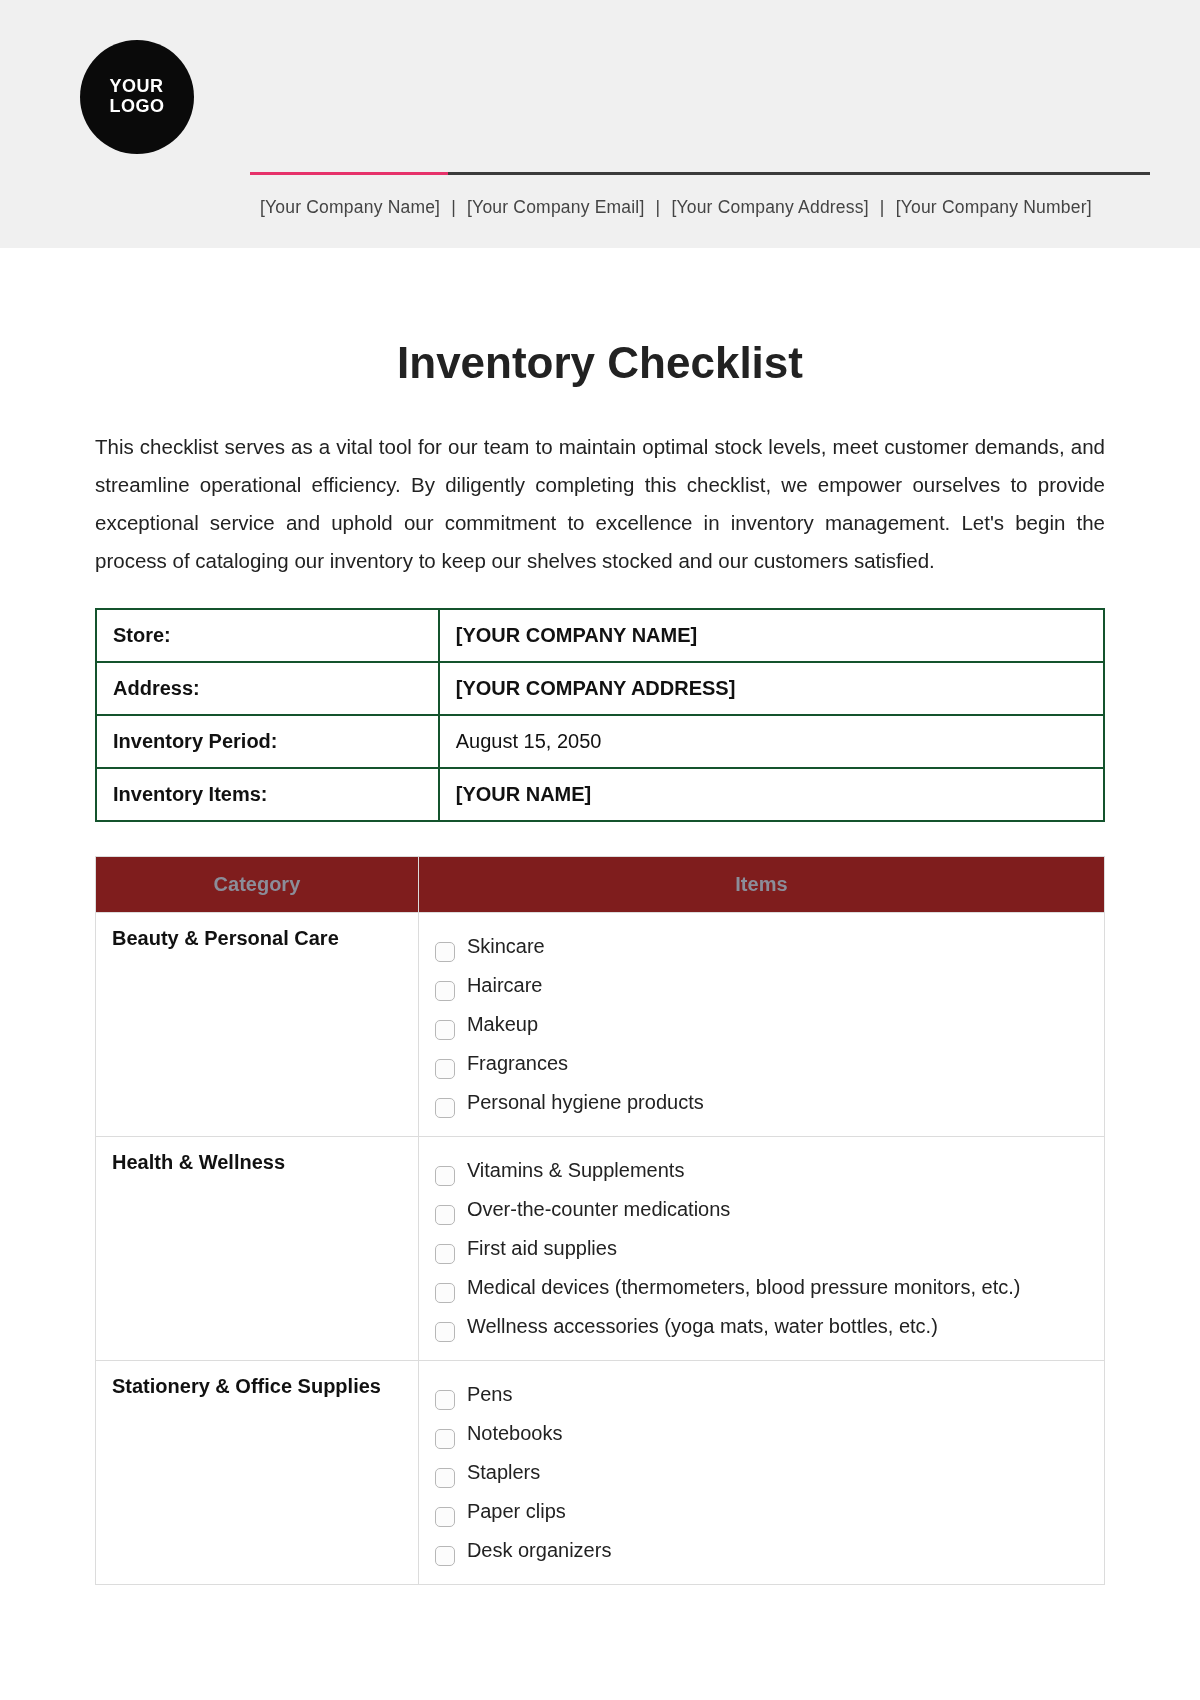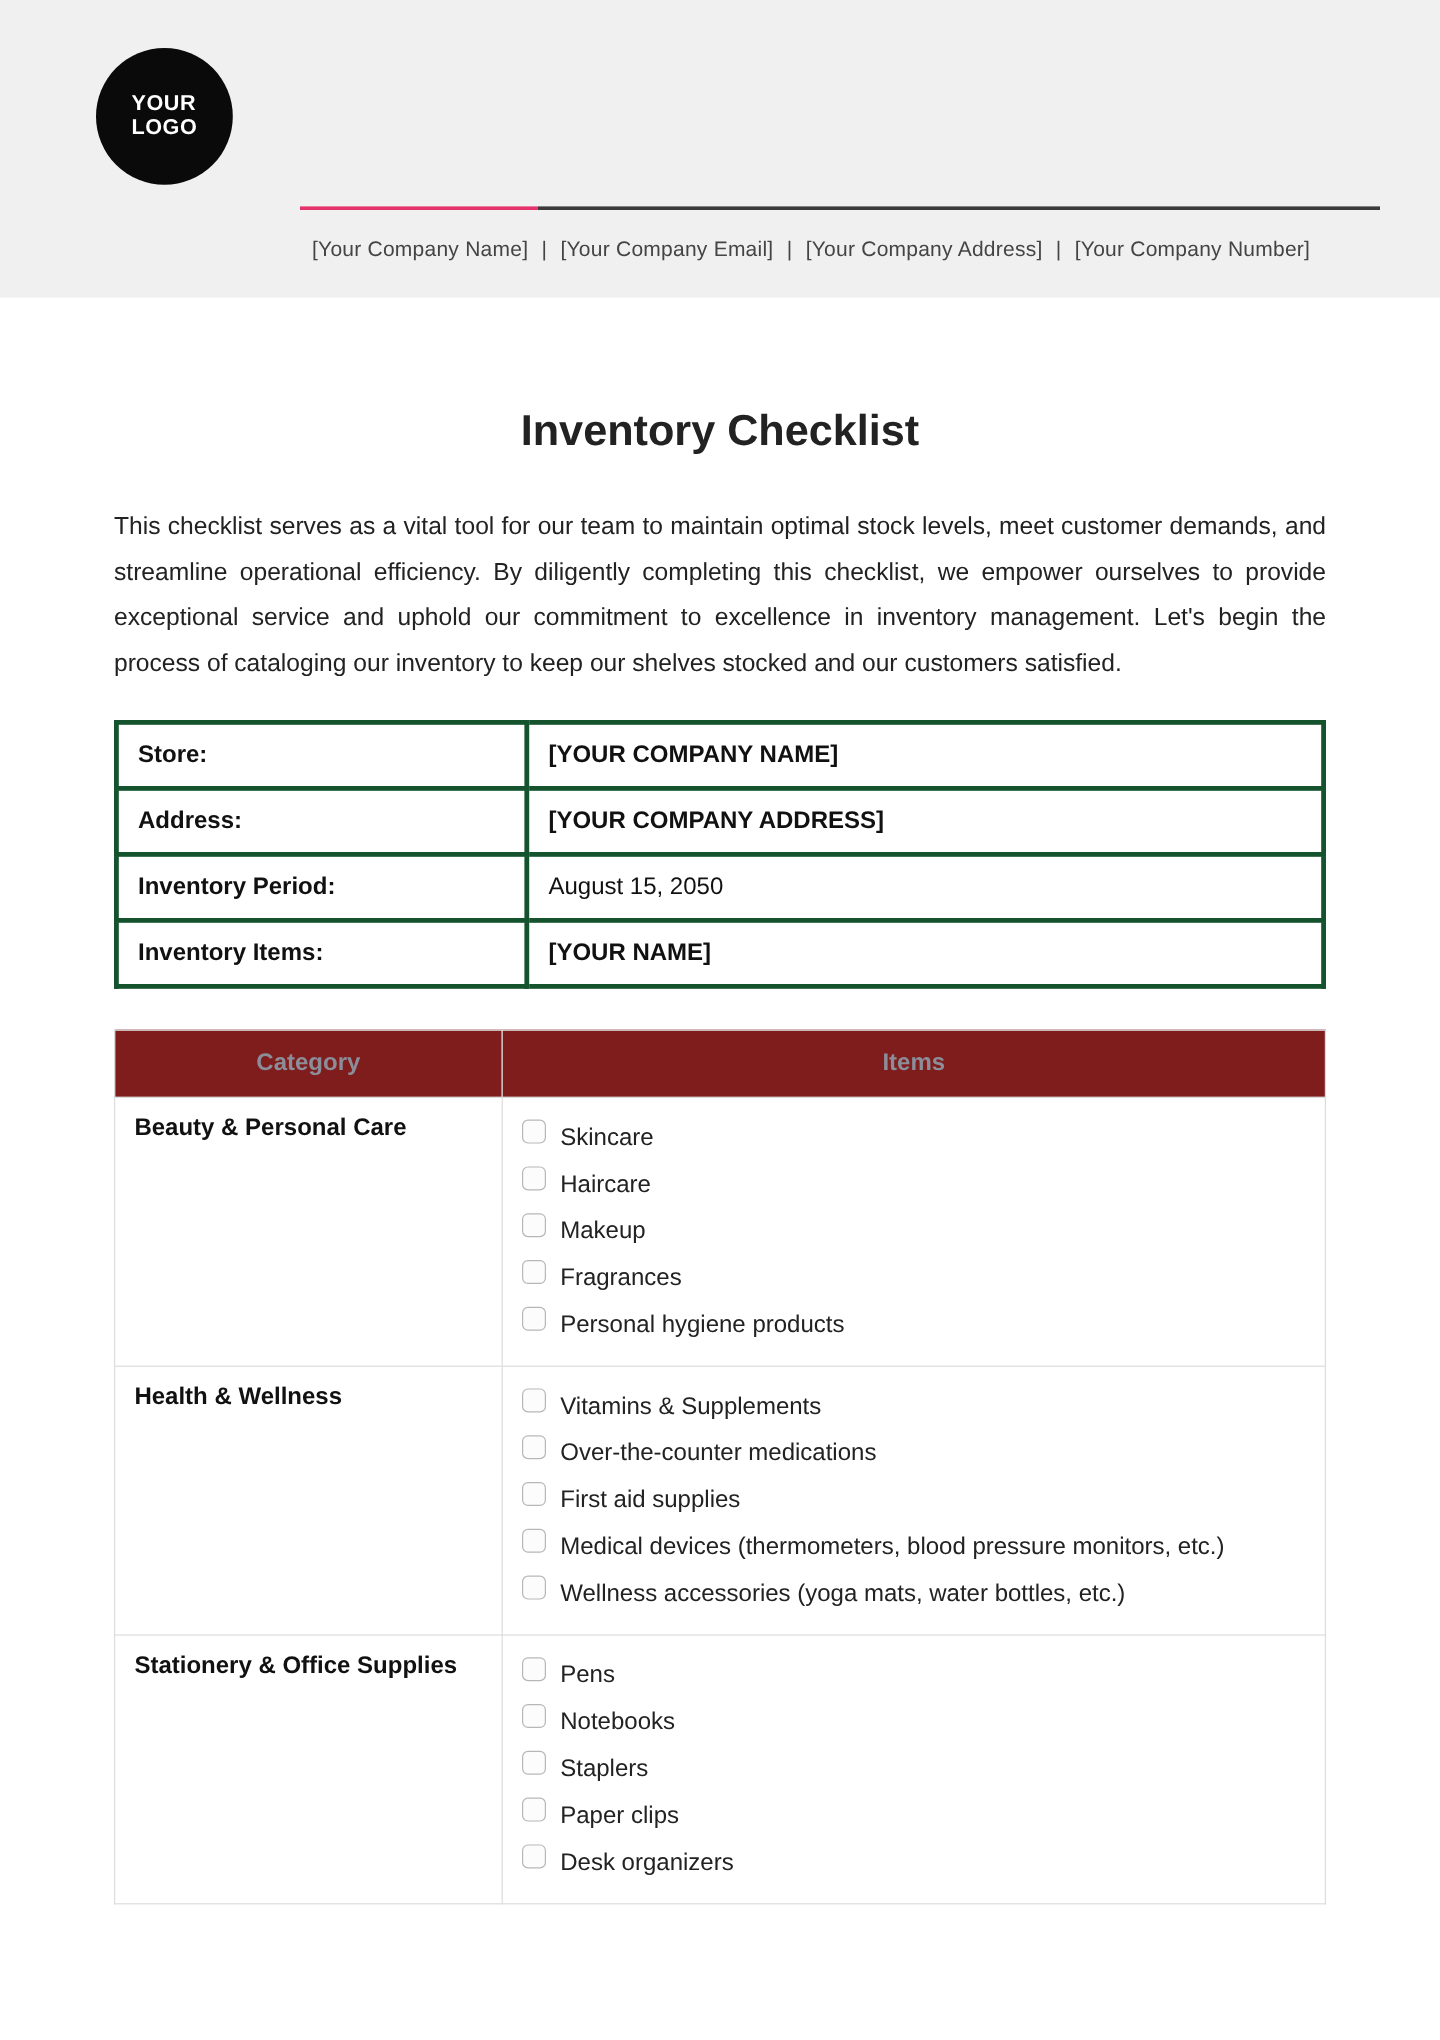--- a/index.html
+++ b/index.html
@@ -48,39 +48,39 @@
     font-size: 17.5px;
     color: #444;
     letter-spacing: 0.2px;
   }
   .company-line .sep { margin: 0 6px; color: #444; }
   .page {
     padding: 90px 95px 40px 95px;
   }
   .title {
     text-align: center;
-    font-size: 36px;
+    font-size: 44px;
     font-weight: 700;
     color: #222;
     margin-bottom: 40px;
   }
   .intro {
     font-size: 20.5px;
     line-height: 1.85;
     color: #222;
     text-align: justify;
     margin-bottom: 28px;
   }
   table.info {
     width: 100%;
     border-collapse: collapse;
     margin-bottom: 34px;
   }
   table.info td {
-    border: 4px solid #14532d;
+    border: 2px solid #14532d;
     padding: 14px 16px;
     font-size: 20px;
     vertical-align: middle;
   }
   table.info td.label {
     width: 34%;
     font-weight: 700;
     color: #111;
   }
   table.info td.value {
@@ -107,21 +107,21 @@
     font-size: 20px;
     vertical-align: top;
   }
   table.items td.cat {
     width: 32%;
     font-weight: 700;
     color: #111;
   }
   .check-row {
     display: flex;
-    align-items: flex-start;
+    align-items: flex-end;
     gap: 12px;
     padding: 4px 0;
     line-height: 1.55;
   }
   .checkbox {
     width: 20px;
     height: 20px;
     min-width: 20px;
     border: 1.5px solid #b7b7b7;
     border-radius: 5px;

